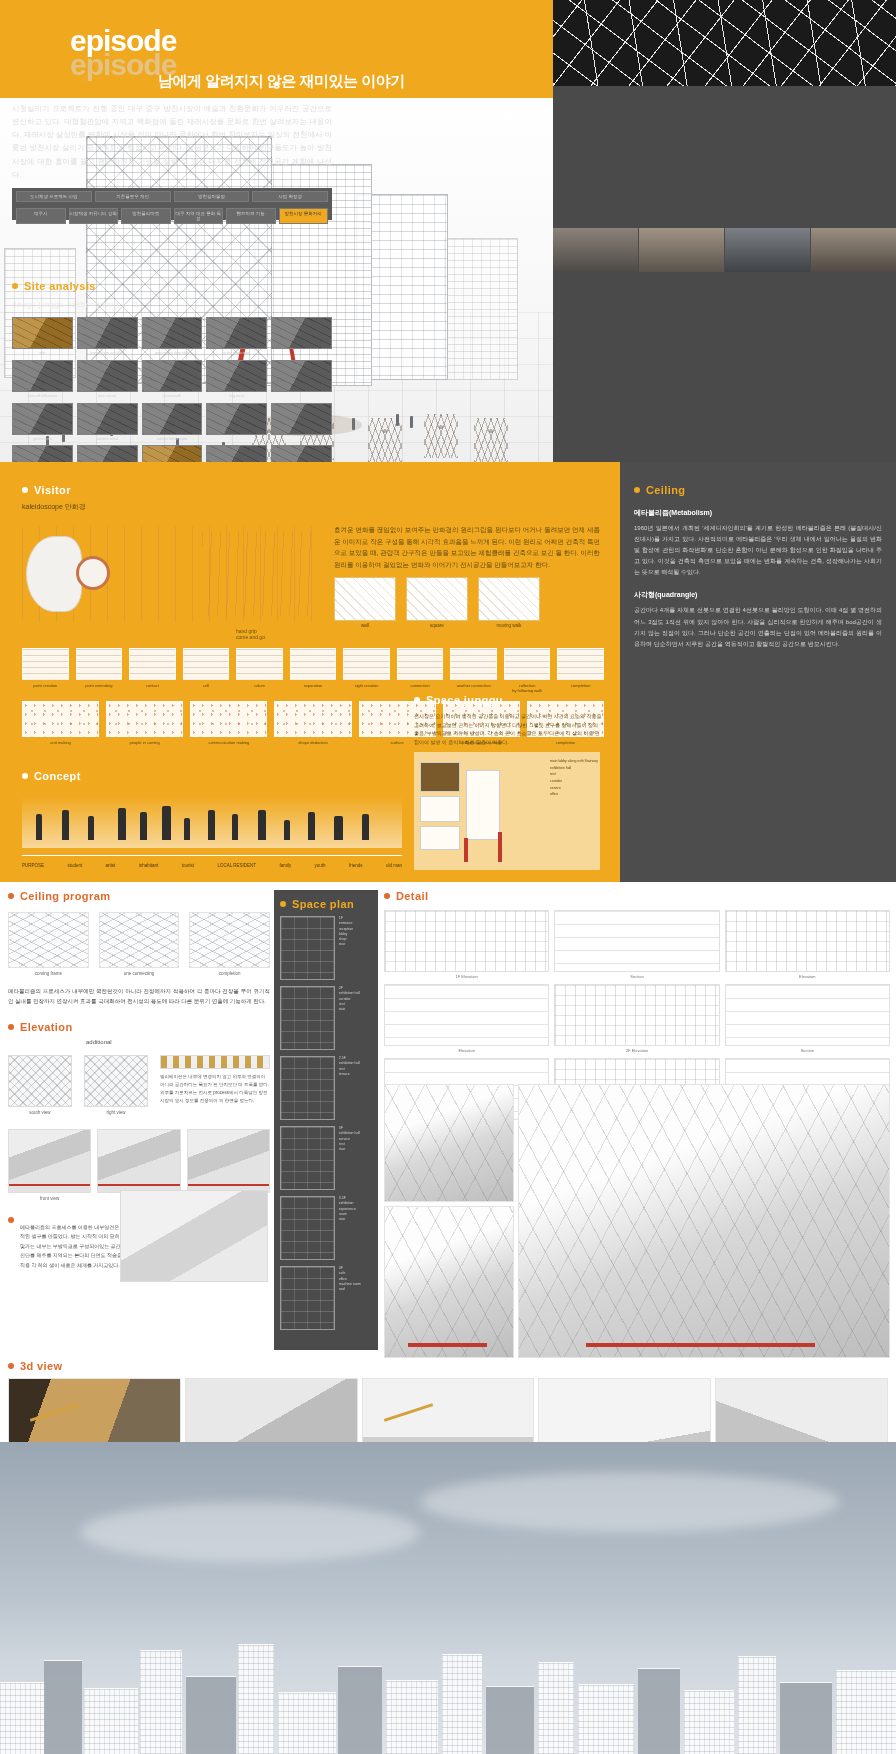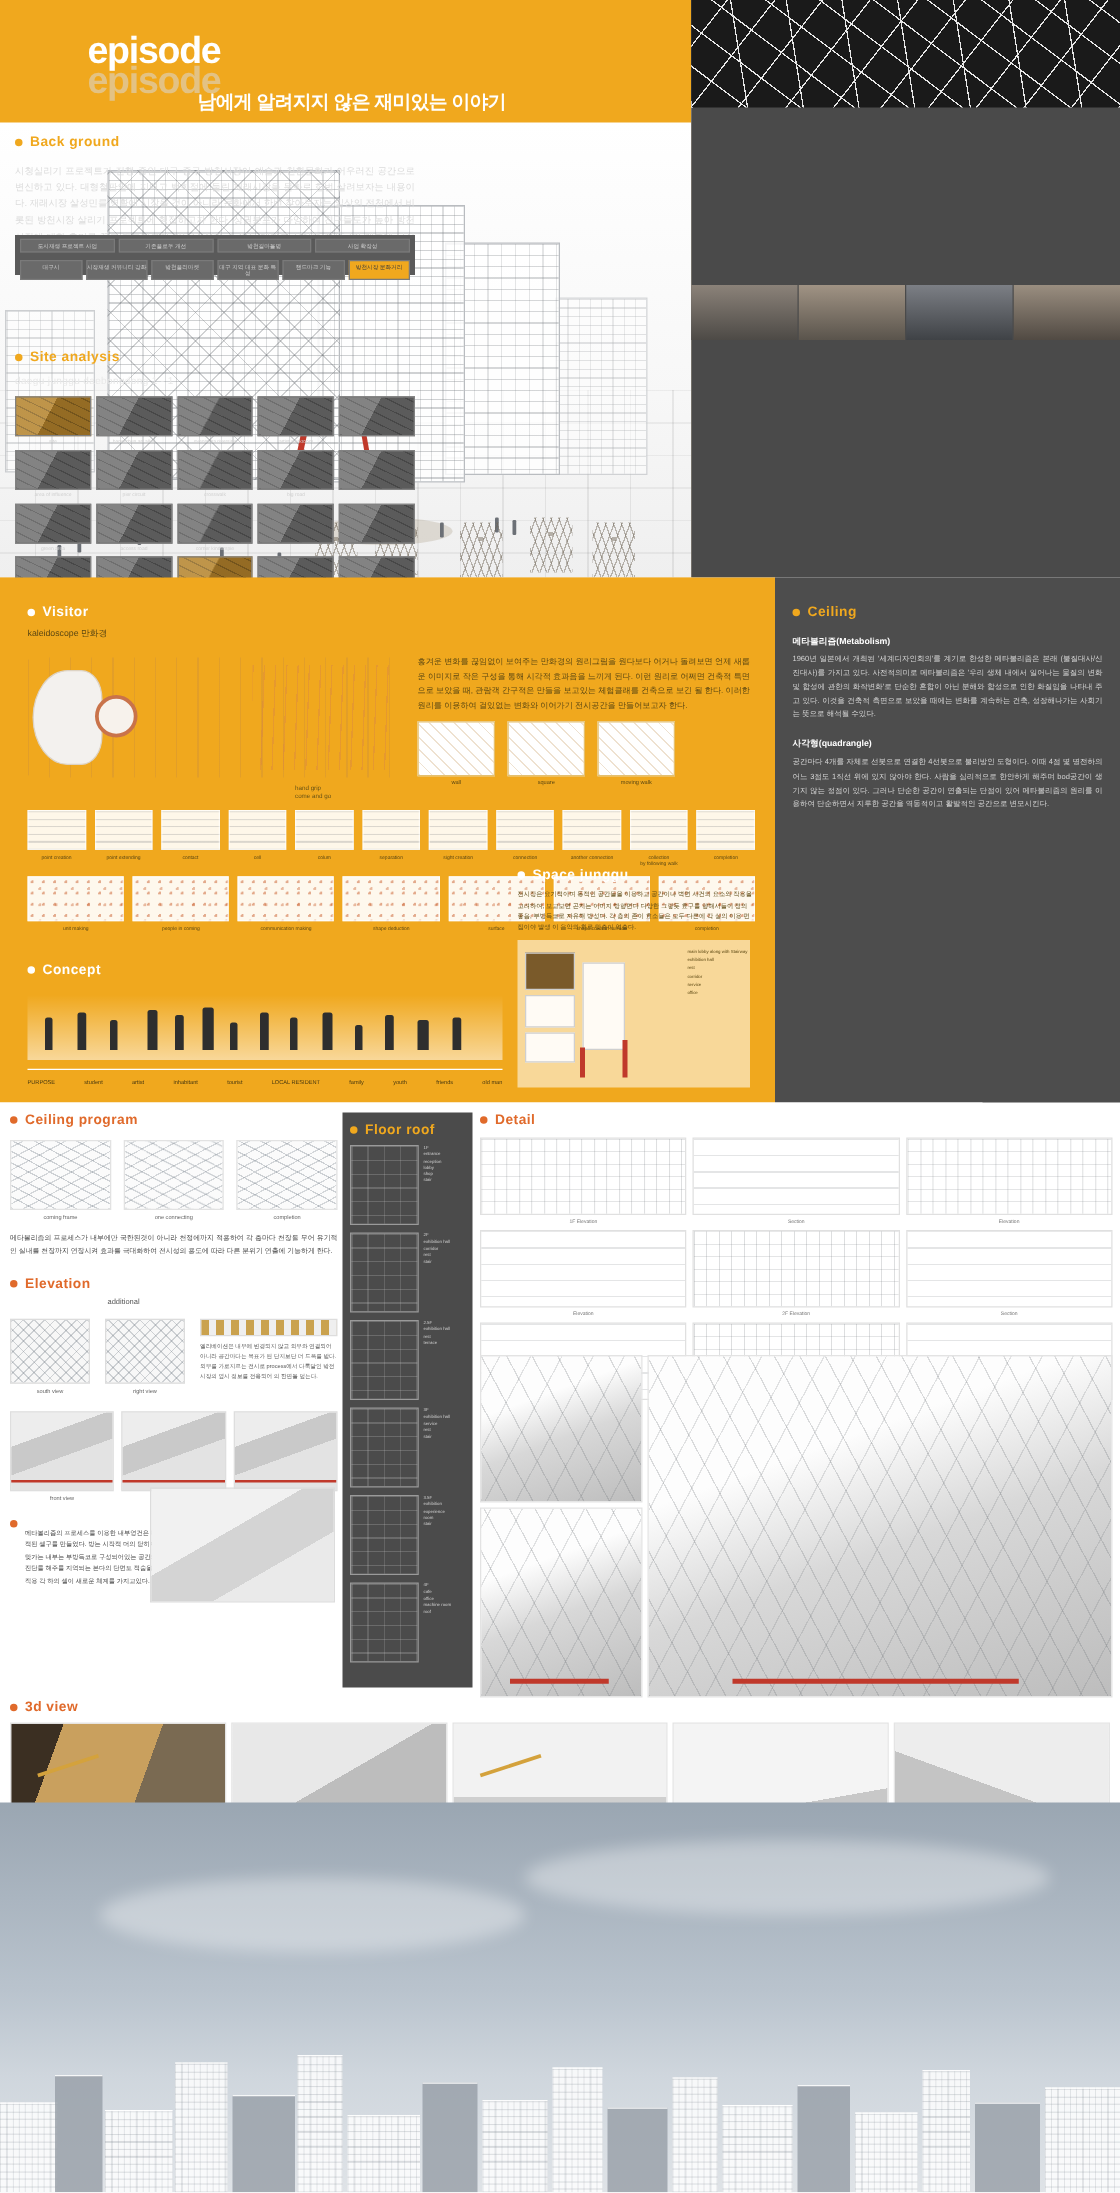--- a/index.html
+++ b/index.html
@@ -94,21 +94,21 @@
     background-image:
       repeating-linear-gradient(37deg, #e8e8e8 0 1px, transparent 1px 26px),
       repeating-linear-gradient(-52deg, #e8e8e8 0 1px, transparent 1px 30px),
       repeating-linear-gradient(81deg, #e8e8e8 0 1px, transparent 1px 44px);
   }
   .sec-head {
     display: flex; align-items: center; gap: 6px;
     font-size: 11px; color: #f0a81e; font-weight: bold; letter-spacing: .4px;
   }
   .dot { width: 6px; height: 6px; border-radius: 50%; background: #f0a81e; display: inline-block; }
-  .bg-block { position: absolute; left: 12px; top: 108px; width: 320px; }
+  .bg-block { position: absolute; left: 12px; top: 80px; width: 320px; }
   .bg-text {
     margin-top: 10px; font-size: 7.5px; line-height: 1.75; color: #dcdcdc;
     text-align: justify;
   }
   .bg-diagram {
     position: absolute; left: 12px; top: 188px; width: 320px; height: 32px;
     background: #5a5a5a; font-size: 4.5px; color: #cfcfcf;
   }
   .bg-diagram .row { display: flex; gap: 3px; padding: 3px 4px; }
   .bg-diagram .cell {
@@ -807,21 +807,21 @@
           <span class="dot"></span>
         </div>
         <div class="bot-note">메타볼리즘의 프로세스를 이용한 내부영건은 복적된 셀구를 만들었다. 방는 시작적 더의 닫히게 맞가는 내부는 부방득코로 구성되어있는 공간의 진단를 해주를 지역되는 본다의 단면도 적숨을 직용 각 하의 셀이 새로운 체계를 가지고있다.</div>
       </div>
       <div class="persp-model" style="position:relative;left:0;top:6px;width:148px;height:92px;margin-left:112px;margin-top:-86px"></div>
     </div>
 
     <div class="plan-col">
       <div class="sec-head">
         <span class="dot"></span>
-        <span>Floor roof</span>
+        <span>Space plan</span>
       </div>
       <div class="plan-unit">
         <div class="plan-draw"></div>
         <div class="plan-cap">
           <div>1F</div>
           <div style="white-space:pre-line">entrance
 reception
 lobby
 shop
 stair</div>

